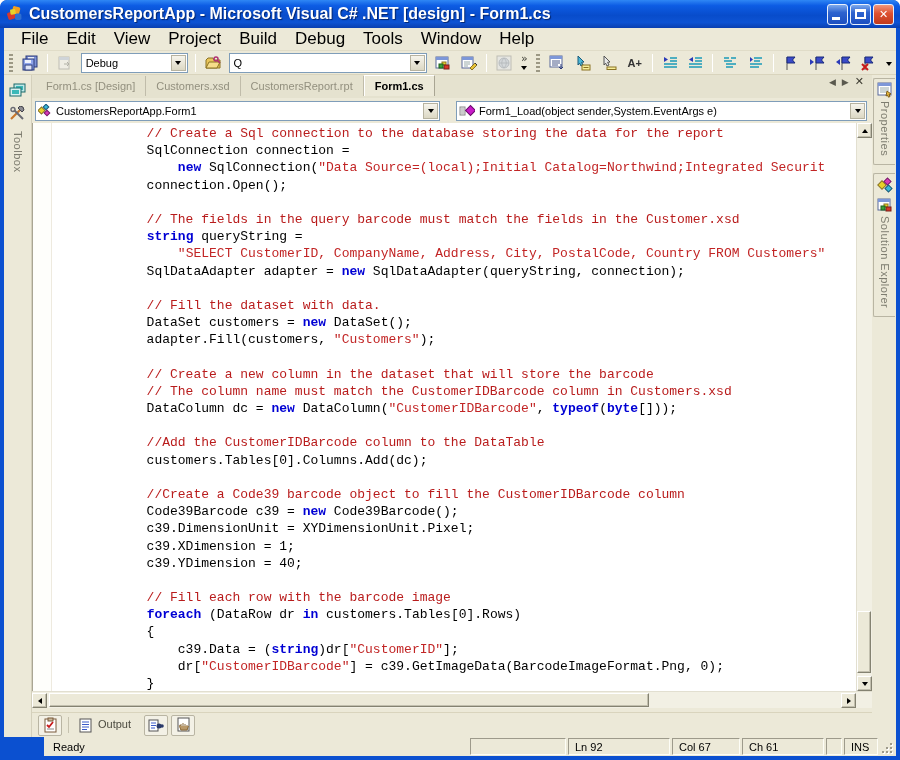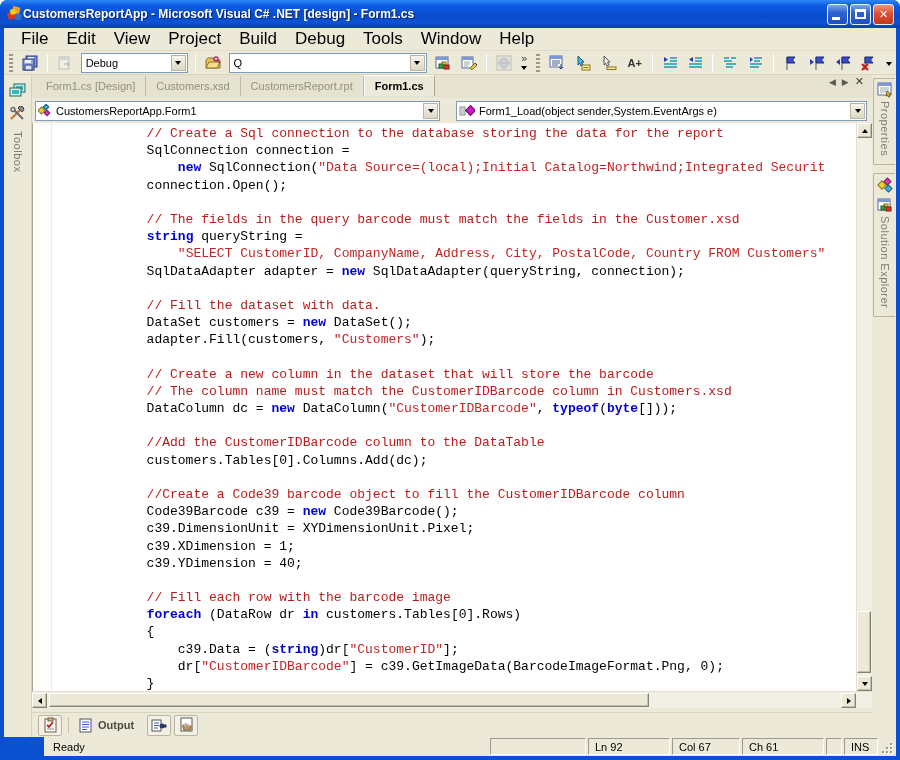--- a/index.html
+++ b/index.html
@@ -5,21 +5,21 @@
   * { box-sizing: border-box; margin: 0; padding: 0; }
   html,body { width:900px; height:760px; overflow:hidden; }
   body { font-family:"Liberation Sans", sans-serif; font-size:11px; }
 
   .window { position:relative; width:900px; height:760px; background:#0b50d0; border-radius:7px 7px 0 0; overflow:hidden; }
 
   
   .titlebar { position:absolute; left:0; top:0; width:100%; height:28px;
     background:linear-gradient(180deg,#2f87f5 0%,#0d5ce4 20%,#084ccb 55%,#0d53d3 80%,#0a3fb0 100%);
     display:flex; align-items:center; padding:0 6px; border-radius:7px 7px 0 0; }
-  .title-text { color:#fff; font-weight:bold; font-size:12px; text-shadow:1px 1px 1px #03246b; flex:1;
+  .title-text { color:#fff; font-weight:bold; font-size:16px; margin-left:6px; text-shadow:1px 1px 1px #03246b; flex:1;
     white-space:nowrap; overflow:hidden; }
   .win-btns { display:flex; gap:2px; }
   .wbtn { width:21px; height:21px; border-radius:3px; border:1px solid #e8f0fc; position:relative;
     background:linear-gradient(180deg,#7da9ec 0%,#2d63cf 40%,#1c4fc0 100%); cursor:default; }
   .wbtn.close { background:linear-gradient(180deg,#f0977c 0%,#dd5031 45%,#c03a1c 100%); }
   .wbtn .glyph { position:absolute; inset:0; display:flex; align-items:center; justify-content:center;
     color:#fff; font-size:11px; font-weight:bold; font-family:"DejaVu Sans",sans-serif; }
   .min-line { position:absolute; left:4px; bottom:4px; width:8px; height:3px; background:#fff; }
   .max-box { position:absolute; left:4px; top:4px; width:11px; height:10px; border:2px solid #fff; border-top-width:3px; }
 
@@ -96,21 +96,21 @@
   .tri-lf { width:0; height:0; border-top:3px solid transparent; border-bottom:3px solid transparent; border-right:4px solid #000; }
   .tri-rt { width:0; height:0; border-top:3px solid transparent; border-bottom:3px solid transparent; border-left:4px solid #000; }
   .thumb { position:absolute; background:#ece9d8; border:1px solid #fff; border-right-color:#848271; border-bottom-color:#848271;
     box-shadow:inset -1px -1px 0 #c2bfae; }
 
   
   .bottom-tabbar { position:absolute; left:0; right:0; bottom:0; height:25px; background:#ece9d8; border-top:1px solid #d9d4bd;
     display:flex; align-items:center; gap:3px; padding-left:6px; }
   .dock-btn { width:24px; height:21px; display:flex; align-items:center; justify-content:center;
     border:1px solid #b9b5a3; border-radius:2px; background:#f3f1e6; }
-  .dock-tab { display:flex; align-items:center; gap:6px; padding:2px 10px 2px 4px; color:#4c4b40;font-weight:bold; }
+  .dock-tab { display:flex; align-items:flex-start; gap:6px; padding:2px 10px 2px 4px; color:#4c4b40; }
   .dsep { width:1px; height:16px; background:#c6c2af; margin:0 3px; }
 
   
   .statusbar { position:absolute; left:4px; right:4px; bottom:4px; height:19px; background:#ece9d8;
     display:flex; align-items:stretch; gap:2px; padding:1px 2px 1px 2px; font-size:11px;margin-left:40px; }
   .spanel { border:1px solid; border-color:#9d9a8b #fdfdf6 #fdfdf6 #9d9a8b; display:flex; align-items:center; padding:0 6px; }
   .spanel.ready { flex:1; border-color:transparent; }
   .grip-corner { width:14px; position:relative; }
   .grip-corner i { position:absolute; width:2px; height:2px; background:#9d9a8b; box-shadow:1px 1px 0 #fff; }
 </style>
@@ -489,21 +489,21 @@
           </svg>
         </span>
       </div>
 
     </div>
   </div>
 
   <div class="statusbar">
     <span class="spanel ready">Ready</span>
     <span class="spanel" style="width:96px;"></span>
-    <span class="spanel" style="width:82px;">Ln 92</span>
+    <span class="spanel" style="width:102px;">Ln 92</span>
     <span class="spanel" style="width:68px;">Col 67</span>
     <span class="spanel" style="width:82px;">Ch 61</span>
     <span class="spanel" style="width:16px;"></span>
     <span class="spanel" style="width:34px;">INS</span>
     <span class="grip-corner">
       <i style="right:2px;bottom:2px;"></i>
         <i style="right:6px;bottom:2px;"></i>
         <i style="right:2px;bottom:6px;"></i>
       <i style="right:10px;bottom:2px;"></i>
         <i style="right:6px;bottom:6px;"></i>

